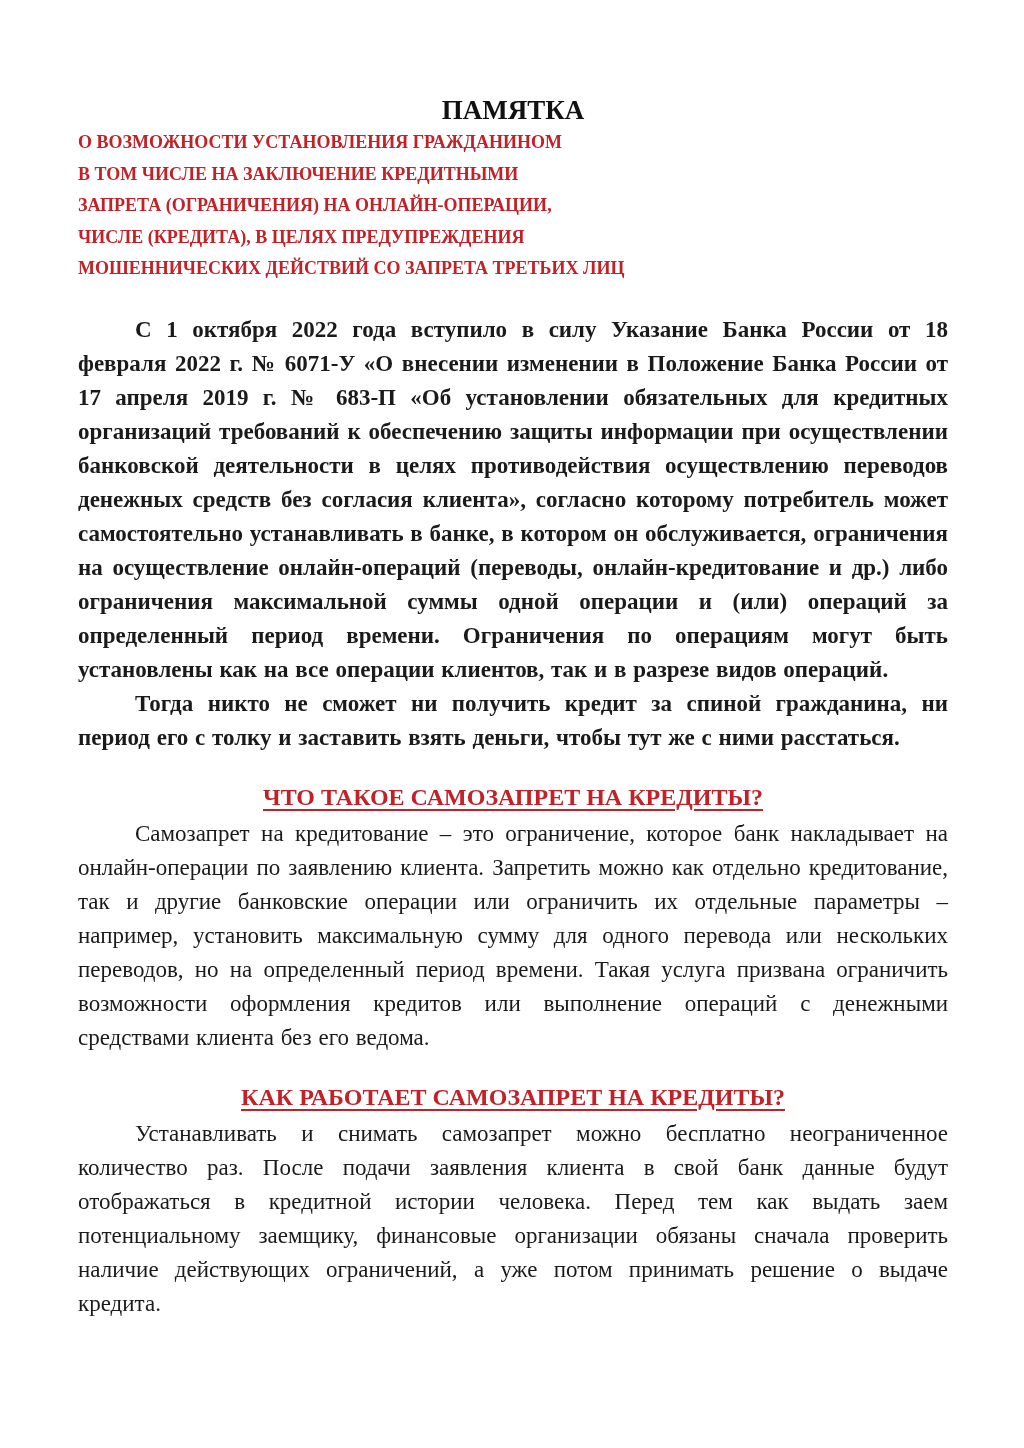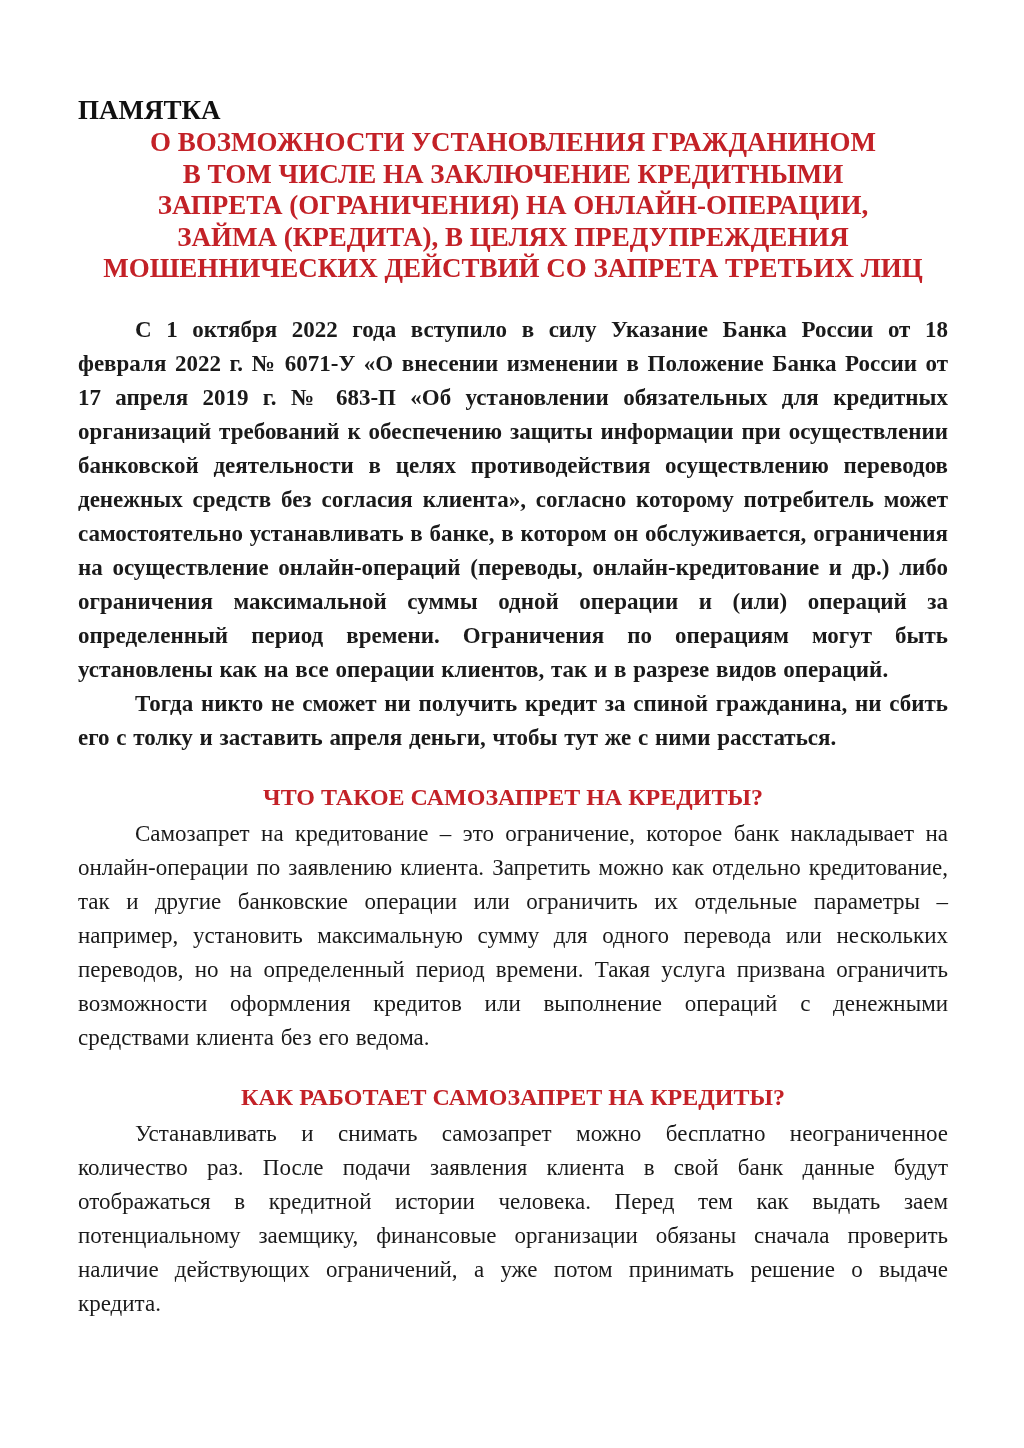--- a/index.html
+++ b/index.html
@@ -18,29 +18,30 @@
     width: 1024px;
     height: 1448px;
     padding: 94px 76px 0 78px;
     overflow: hidden;
     background: #ffffff;
   }
   .doc-title {
     font-size: 27px;
     font-weight: bold;
     line-height: 33px;
+    text-align: center;
     margin: 0;
     color: #111111;
   }
   .doc-subtitle {
     color: #c32127;
     font-weight: bold;
-    font-size: 27px;
+    font-size: 18px;
     line-height: 31.5px;
-    text-align: center;
+    text-align: left;
     margin: 0;
   }
   .subtitle-line {
     white-space: nowrap;
   }
   .para {
     font-size: 23px;
     line-height: 34px;
     text-align: justify;
     text-indent: 57px;
@@ -56,42 +57,43 @@
   }
   .section-heading {
     color: #c32127;
     font-size: 24px;
     font-weight: bold;
     line-height: 34px;
     text-align: center;
     margin: 25px 0 3px 0;
   }
   .section-heading .underlined {
+    text-decoration: underline;
     text-decoration-thickness: 2px;
     text-underline-offset: 4px;
   }
 </style>
 </head>
 <body>
 
 <div class="page">
 
   <h1 class="doc-title">ПАМЯТКА</h1>
 
   <div class="doc-subtitle">
     <div class="subtitle-line">О ВОЗМОЖНОСТИ УСТАНОВЛЕНИЯ ГРАЖДАНИНОМ</div>
     <div class="subtitle-line">В ТОМ ЧИСЛЕ НА ЗАКЛЮЧЕНИЕ КРЕДИТНЫМИ</div>
     <div class="subtitle-line">ЗАПРЕТА (ОГРАНИЧЕНИЯ) НА ОНЛАЙН-ОПЕРАЦИИ,</div>
-    <div class="subtitle-line">ЗАЙМА (КРЕДИТА), В ЦЕЛЯХ ПРЕДУПРЕЖДЕНИЯ</div>
+    <div class="subtitle-line">ЧИСЛЕ (КРЕДИТА), В ЦЕЛЯХ ПРЕДУПРЕЖДЕНИЯ</div>
     <div class="subtitle-line">МОШЕННИЧЕСКИХ ДЕЙСТВИЙ СО ЗАПРЕТА ТРЕТЬИХ ЛИЦ</div>
   </div>
 
   <p class="para bold first-para">С 1 октября 2022 года вступило в силу Указание Банка России от 18 февраля 2022 г. № 6071-У «О внесении изменении в Положение Банка России от 17 апреля 2019 г. № 683-П «Об установлении обязательных для кредитных организаций требований к обеспечению защиты информации при осуществлении банковской деятельности в целях противодействия осуществлению переводов денежных средств без согласия клиента», согласно которому потребитель может самостоятельно устанавливать в банке, в котором он обслуживается, ограничения на осуществление онлайн-операций (переводы, онлайн-кредитование и др.) либо ограничения максимальной суммы одной операции и (или) операций за определенный период времени. Ограничения по операциям могут быть установлены как на все операции клиентов, так и в разрезе видов операций.</p>
 
-  <p class="para bold">Тогда никто не сможет ни получить кредит за спиной гражданина, ни сбить его с толку и заставить апреля деньги, чтобы тут же с ними расстаться.</p>
+  <p class="para bold">Тогда никто не сможет ни получить кредит за спиной гражданина, ни период его с толку и заставить взять деньги, чтобы тут же с ними расстаться.</p>
 
   <h2 class="section-heading">
     <span class="underlined">ЧТО ТАКОЕ САМОЗАПРЕТ НА КРЕДИТЫ?</span>
   </h2>
 
   <p class="para">Самозапрет на кредитование – это ограничение, которое банк накладывает на онлайн-операции по заявлению клиента. Запретить можно как отдельно кредитование, так и другие банковские операции или ограничить их отдельные параметры – например, установить максимальную сумму для одного перевода или нескольких переводов, но на определенный период времени. Такая услуга призвана ограничить возможности оформления кредитов или выполнение операций с денежными средствами клиента без его ведома.</p>
 
   <h2 class="section-heading">
     <span class="underlined">КАК РАБОТАЕТ САМОЗАПРЕТ НА КРЕДИТЫ?</span>
   </h2>

